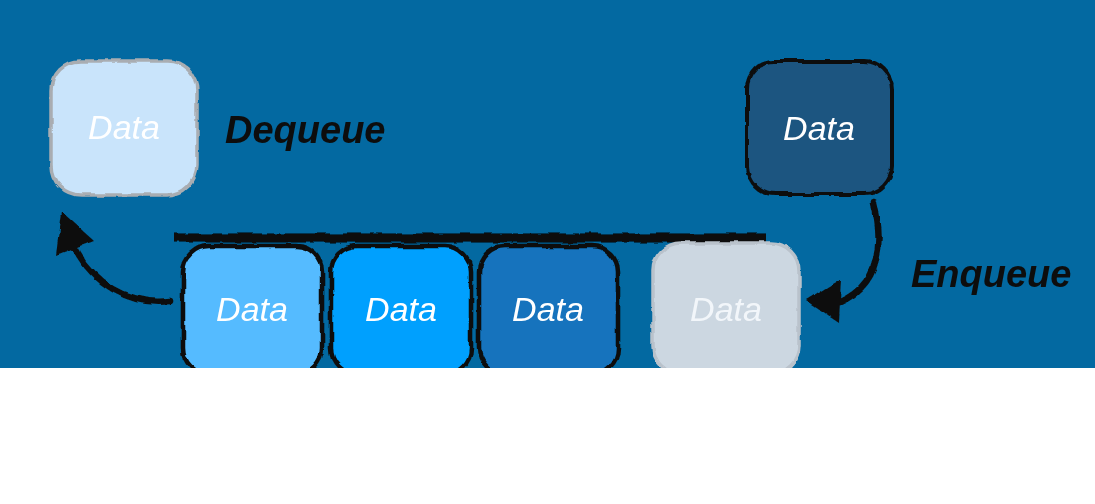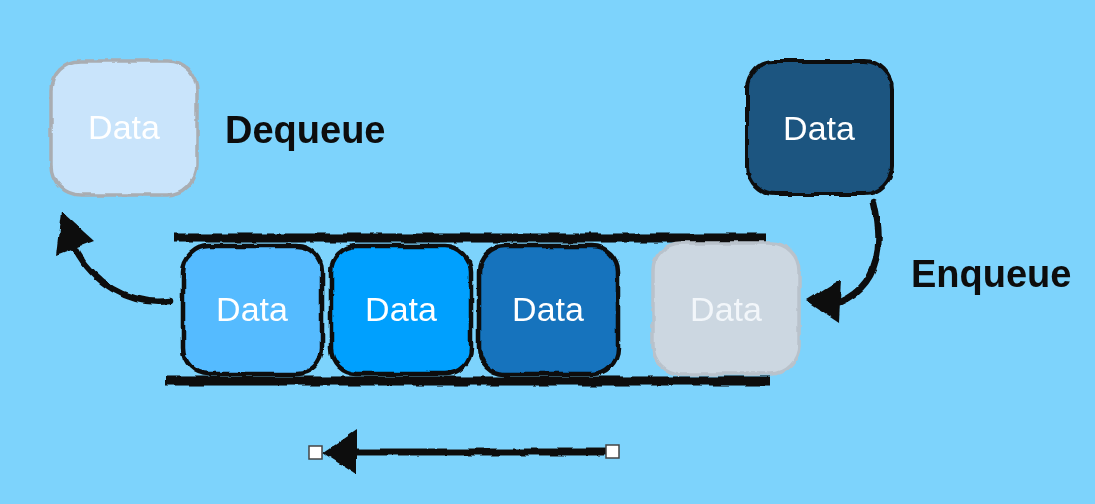--- a/index.html
+++ b/index.html
@@ -4,23 +4,24 @@
 <style>
   html, body {
     margin: 0;
     padding: 0;
     background: #ffffff;
     font-family: "Liberation Sans", sans-serif;
   }
   .canvas {
     position: relative;
     width: 1095px;
-    height: 504px;
-    background: #7dd3fc;
+    height: 368px;
+    background: #0369a1;
     overflow: hidden;
+    font-style: italic;
   }
   svg { display: block; }
   .box-label {
     font-family: "Liberation Sans", sans-serif;
     font-size: 34px;
     font-weight: 400;
   }
   .op-label {
     font-family: "Liberation Sans", sans-serif;
     font-size: 38px;

